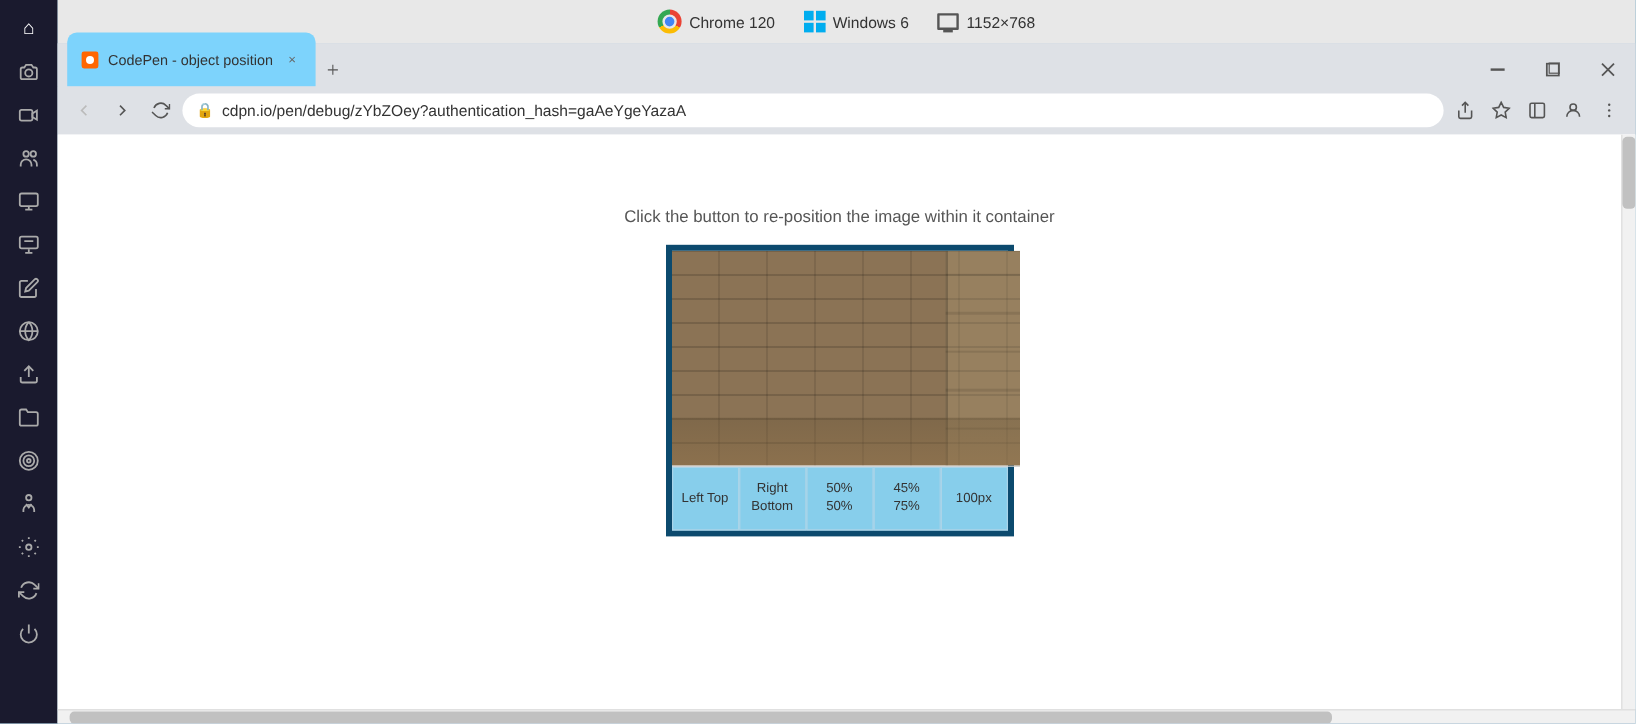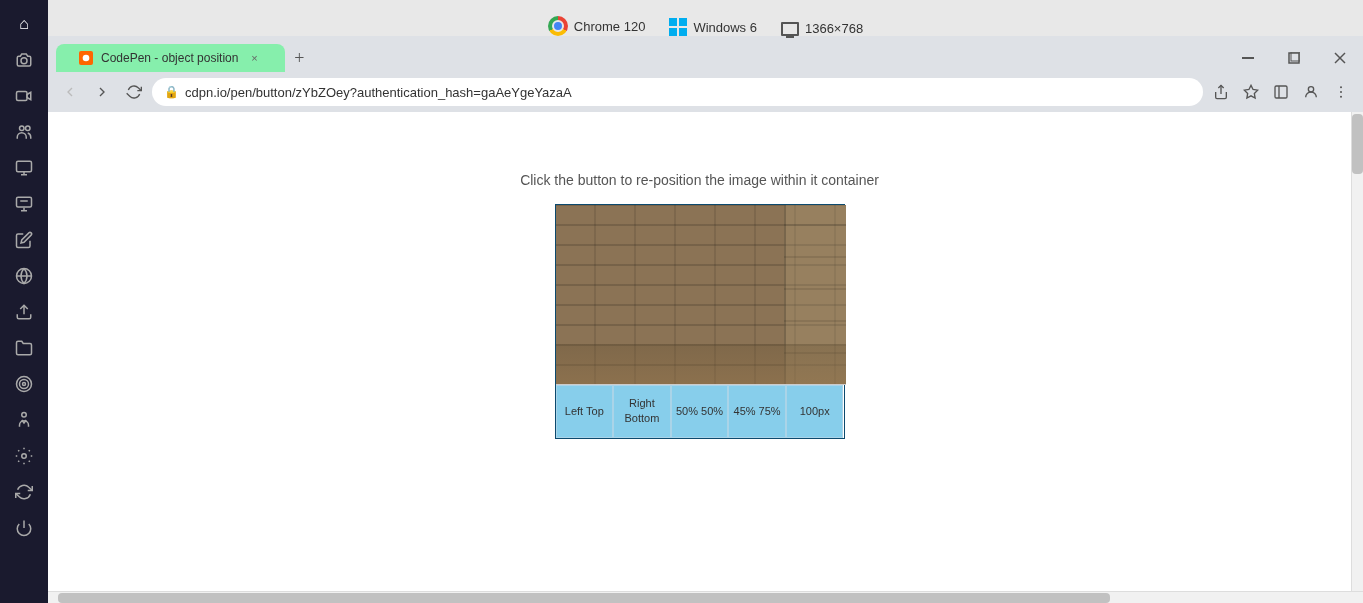--- a/index.html
+++ b/index.html
@@ -35,21 +35,21 @@
       flex: 1;
       display: flex;
       flex-direction: column;
     }
 
     
     .top-info-bar {
       height: 36px;
       background: #e8e8e8;
       display: flex;
-      align-items: flex-end;
+      align-items: center;
       justify-content: center;
       gap: 24px;
     }
     .top-info-item {
       display: flex;
       align-items: center;
       gap: 6px;
       font-size: 13px;
       font-family: Arial, sans-serif;
       color: #333;
@@ -84,26 +84,26 @@
     .windows-quad { background: #00adef; }
 
     
     .browser-chrome {
       flex: 1;
       background: #dee1e6;
       display: flex;
       flex-direction: column;
     }
     .tab {
-      height: 28px;
-      background: #86efac;
+      height: 45px;
+      background: #7dd3fc;
       border-radius: 8px 8px 0 0;
       display: flex;
       align-items: center;
-      padding: 0 23px;
+      padding: 0 12px;
       gap: 8px;
       font-size: 12px;
       font-family: Arial, sans-serif;
       min-width: 180px;
       max-width: 240px;
     }
     .tab-favicon {
       width: 14px;
       height: 14px;
       background: #f60;
@@ -241,21 +241,21 @@
     .instruction-text {
       font-size: 14px;
       font-family: Arial, sans-serif;
       color: #555;
       margin-bottom: 16px;
     }
     .demo-container {
       width: 290px;
       display: flex;
       flex-direction: column;
-      border: 1px solid #0c4a6e;
+      border: 5px solid #0c4a6e;
     }
     .image-box {
       width: 290px;
       height: 180px;
       overflow: hidden;
       position: relative;
       border-bottom: 1px solid #ccc;
     }
     .stone-wall {
       width: 100%;
@@ -440,21 +440,21 @@
         <div class="windows-quad"></div>
         <div class="windows-quad"></div>
         <div class="windows-quad"></div>
       </div>
       <span>Windows 6</span>
     </div>
     <div class="top-info-item">
       <div style="width:18px;height:14px;border:2px solid #555;border-radius:1px;position:relative;">
         <div style="position:absolute;bottom:-4px;left:50%;transform:translateX(-50%);width:8px;height:2px;background:#555;"></div>
       </div>
-      <span>1366×768</span>
+      <span>1152×768</span>
     </div>
   </div>
 
   <div class="browser-chrome">
 
     <div class="tab-row">
       <div style="width:8px;"></div>
       <div class="tab">
         <div class="tab-favicon">
           <svg width="10" height="10" viewBox="0 0 24 24" fill="white">
@@ -500,21 +500,21 @@
           </svg>
       </div>
       <div class="nav-btn">
         <svg width="16" height="16" viewBox="0 0 24 24" fill="none" stroke="#555" stroke-width="2">
             <path d="M23 4v6h-6"></path>
             <path d="M3.51 9a9 9 0 0 1 14.85-3.36L23 10M1 14l4.64 4.36A9 9 0 0 0 20.49 15"></path>
           </svg>
       </div>
       <div class="address-input">
         <span class="lock-icon">🔒</span>
-        <span class="address-text">cdpn.io/pen/button/zYbZOey?authentication_hash=gaAeYgeYazaA</span>
+        <span class="address-text">cdpn.io/pen/debug/zYbZOey?authentication_hash=gaAeYgeYazaA</span>
       </div>
       <div class="address-actions">
         <div class="addr-action-btn">
           <svg width="16" height="16" viewBox="0 0 24 24" fill="none" stroke="#555" stroke-width="2">
               <path d="M4 12v8a2 2 0 0 0 2 2h12a2 2 0 0 0 2-2v-8"></path>
               <polyline points="16 6 12 2 8 6"></polyline>
               <line x1="12" y1="2" x2="12" y2="15"></line>
             </svg>
         </div>
         <div class="addr-action-btn">

